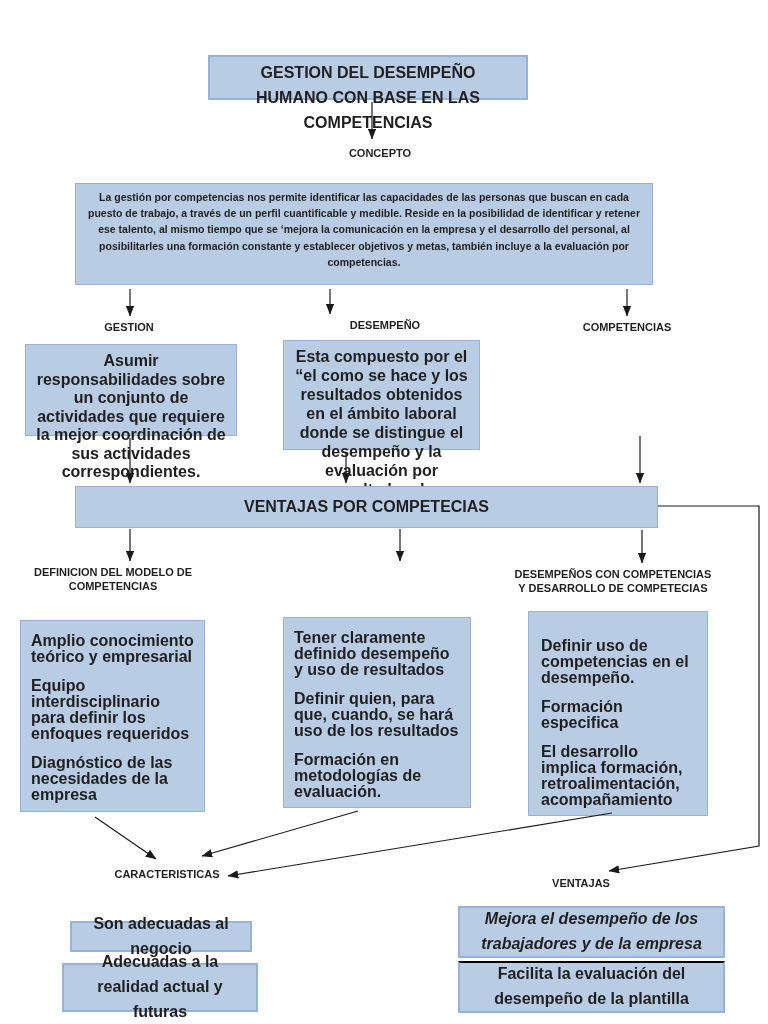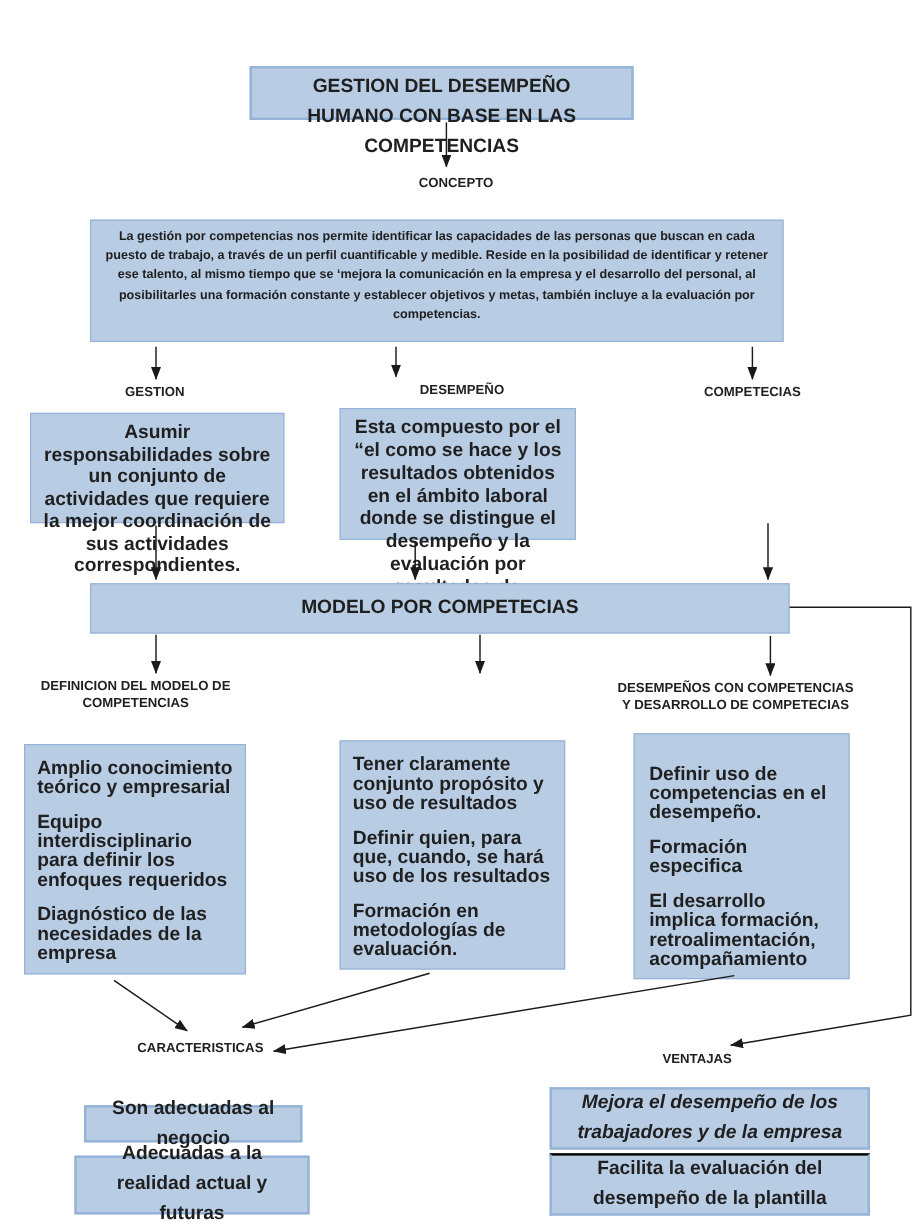--- a/index.html
+++ b/index.html
@@ -35,43 +35,43 @@
   </div>
 
   <div class="lbl" style="left:330px;top:146px;width:100px;">CONCEPTO</div>
 
   <div class="box" style="left:75px;top:183px;width:578px;height:102px;padding:5px 12px;font-size:10.5px;line-height:16.2px;">
     <span>La gestión por competencias nos permite identificar las capacidades de las personas que buscan en cada puesto de trabajo, a través de un perfil cuantificable y medible. Reside en la posibilidad de identificar y retener ese talento, al mismo tiempo que se ‘mejora la comunicación en la empresa y el desarrollo del personal, al posibilitarles una formación constante y establecer objetivos y metas, también incluye a la evaluación por competencias.</span>
   </div>
 
   <div class="lbl" style="left:79px;top:320px;width:100px;">GESTION</div>
   <div class="lbl" style="left:330px;top:318px;width:110px;">DESEMPEÑO</div>
-  <div class="lbl" style="left:567px;top:320px;width:120px;">COMPETECIAS</div>
+  <div class="lbl" style="left:567px;top:320px;width:120px;">COMPETENCIAS</div>
 
   <div class="box" style="left:25px;top:344px;width:212px;height:92px;padding:7px 8px;line-height:18.5px;">
     <span>Asumir responsabilidades sobre un conjunto de actividades que requiere la mejor coordinación de sus actividades correspondientes.</span>
   </div>
   <div class="box" style="left:283px;top:340px;width:197px;height:110px;padding:6px 6px;line-height:19px;">
     <span>Esta compuesto por el “el como se hace y los resultados obtenidos en el ámbito laboral donde se distingue el desempeño y la evaluación por resultados de</span>
   </div>
 
   <div class="box flexc" style="left:75px;top:486px;width:583px;height:42px;">
-    <span>MODELO POR COMPETECIAS</span>
+    <span>VENTAJAS POR COMPETECIAS</span>
   </div>
 
   <div class="lbl" style="left:33px;top:565px;width:160px;">DEFINICION DEL MODELO DE COMPETENCIAS</div>
   <div class="lbl" style="left:510px;top:567px;width:206px;">DESEMPEÑOS CON COMPETENCIAS Y DESARROLLO DE COMPETECIAS</div>
 
   <div class="box pillar-box" style="left:20px;top:620px;width:185px;height:192px;padding:12px 10px;line-height:16px;">
     <p>Amplio conocimiento teórico y empresarial</p>
     <p>Equipo interdisciplinario para definir los enfoques requeridos</p>
     <p>Diagnóstico de las necesidades de la empresa</p>
   </div>
   <div class="box pillar-box" style="left:283px;top:617px;width:188px;height:191px;padding:12px 10px;line-height:16px;">
-    <p>Tener claramente conjunto propósito y uso de resultados</p>
+    <p>Tener claramente definido desempeño y uso de resultados</p>
     <p>Definir quien, para que, cuando, se hará uso de los resultados</p>
     <p>Formación en metodologías de evaluación.</p>
   </div>
   <div class="box pillar-box" style="left:528px;top:611px;width:180px;height:205px;padding:26px 12px 12px;line-height:16px;">
     <p>Definir uso de competencias en el desempeño.</p>
     <p>Formación especifica</p>
     <p>El desarrollo implica formación, retroalimentación, acompañamiento</p>
   </div>
 
   <div class="lbl" style="left:97px;top:867px;width:140px;">CARACTERISTICAS</div>

